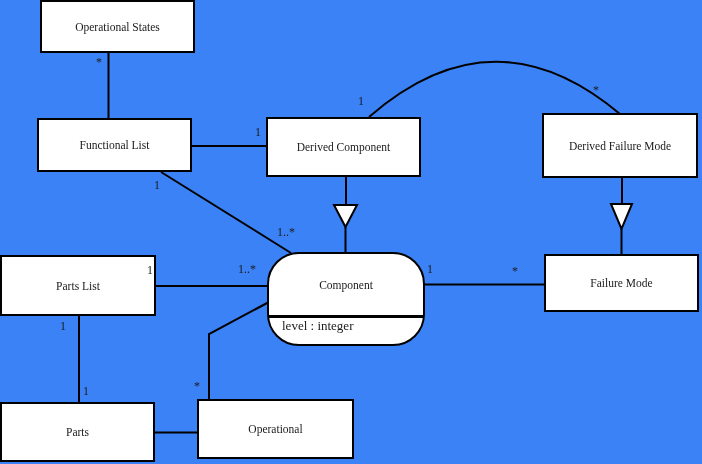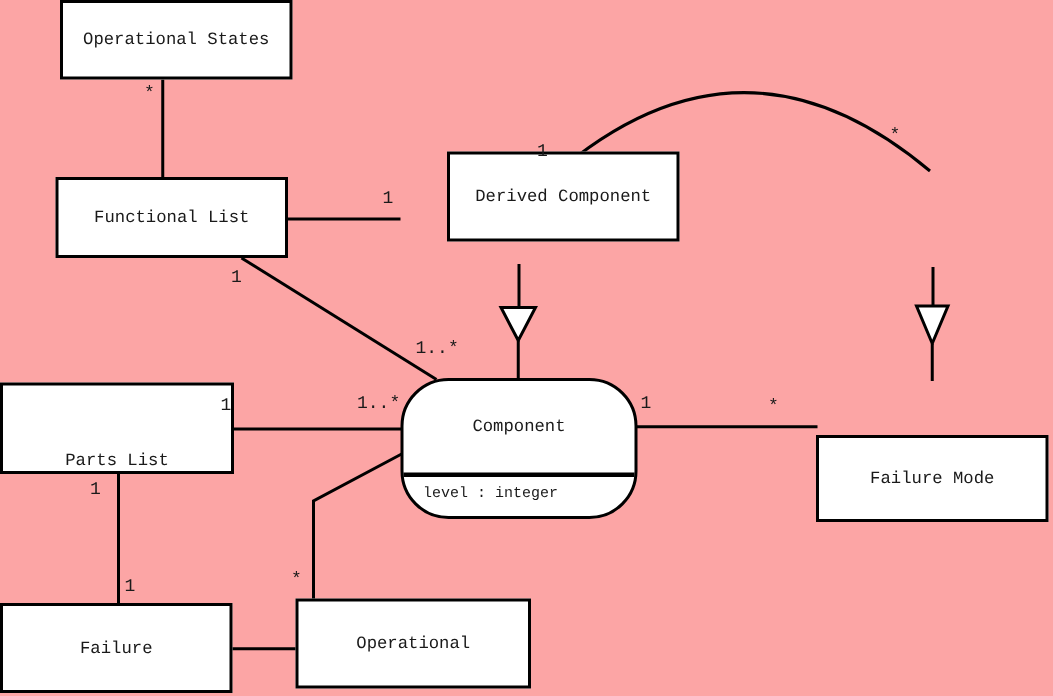--- a/index.html
+++ b/index.html
@@ -1,21 +1,21 @@
 <!DOCTYPE html>
 <html><head>
 <meta charset="utf-8">
 <style>
   html, body { margin: 0; padding: 0; background: #ffffff; }
   #canvas {
     position: relative;
     width: 702px;
     height: 464px;
-    background: #fca5a5;
-    font-family: Liberation Mono, monospace;
+    background: #3b82f6;
+    font-family: Liberation Serif, serif;
     color: #1a1a1a;
     overflow: hidden;
   }
   #connectors {
     position: absolute;
     left: 0; top: 0;
     width: 702px; height: 464px;
   }
   .uml-class {
     position: absolute;
@@ -38,24 +38,24 @@
     height: 64px;
     display: flex;
     align-items: center;
     justify-content: center;
     border-bottom: 3px solid #000000;
   }
   .uml-class .attr-compartment {
     box-sizing: border-box;
     height: 23px;
     display: flex;
-    align-items: center;
+    align-items: flex-start;
     justify-content: flex-start;
     padding-left: 13px;
-    font-size: 10px;
+    font-size: 13px;
   }
   .mult {
     position: absolute;
     font-size: 12px;
     line-height: 12px;
     color: #1a1a1a;
     white-space: nowrap;
   }
 </style>
 </head>
@@ -93,44 +93,47 @@
   </svg>
 
   <div class="uml-class" style="left:40px; top:0px; width:155px; height:53px;">
     <span>Operational States</span>
   </div>
 
   <div class="uml-class" style="left:37px; top:118px; width:155px; height:54px;">
     <span>Functional List</span>
   </div>
 
-  <div class="uml-class" style="left:266px; top:101px; width:155px; height:60px;margin-left:32px;">
+  <div class="uml-class" style="left:266px; top:117px; width:155px; height:60px;">
     <span>Derived Component</span>
   </div>
 
+  <div class="uml-class" style="left:542px; top:113px; width:156px; height:65px;">
+    <span>Derived Failure Mode</span>
+  </div>
 
-  <div class="uml-class" style="left:0px; top:255px; width:156px; height:61px;align-items:flex-end;">
+  <div class="uml-class" style="left:0px; top:255px; width:156px; height:61px;">
     <span>Parts List</span>
   </div>
 
   <div class="uml-class two-compartment" style="left:267px; top:252px; width:158px; height:94px;border-radius:32px;">
     <div class="title-compartment">
       <span>Component</span>
     </div>
     <div class="attr-compartment">
       <span>level : integer</span>
     </div>
   </div>
 
-  <div class="uml-class" style="left:544px; top:254px; width:155px; height:58px;margin-top:36px;">
+  <div class="uml-class" style="left:544px; top:254px; width:155px; height:58px;">
     <span>Failure Mode</span>
   </div>
 
   <div class="uml-class" style="left:0px; top:402px; width:155px; height:60px;">
-    <span>Failure</span>
+    <span>Parts</span>
   </div>
 
   <div class="uml-class" style="left:197px; top:399px; width:157px; height:60px;">
     <span>Operational</span>
   </div>
 
   <span class="mult" style="left:96px; top:56px;">*</span>
 
   <span class="mult" style="left:255px; top:126px;">1</span>
 

